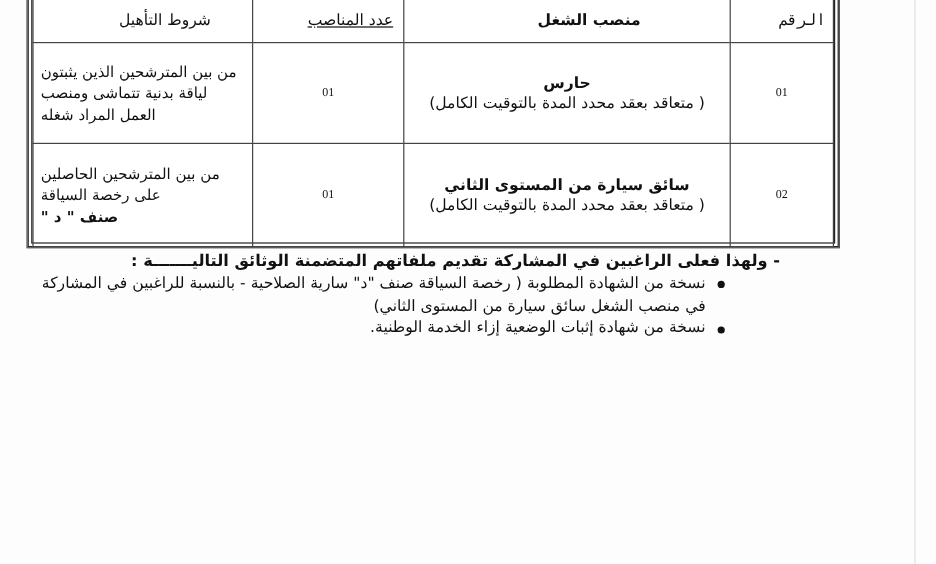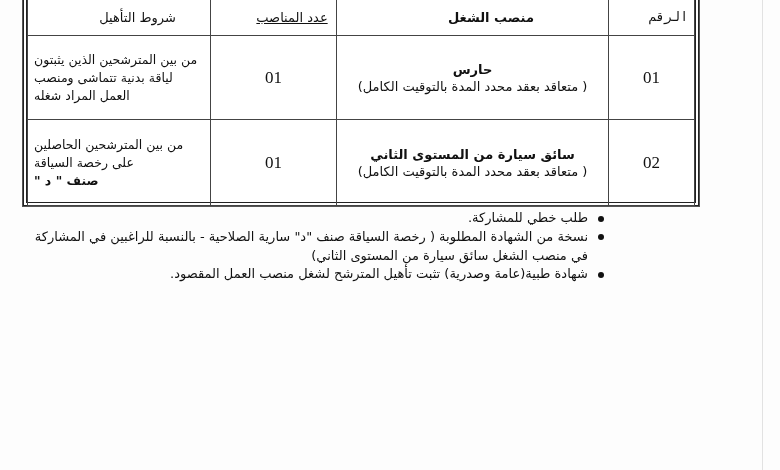--- a/index.html
+++ b/index.html
@@ -58,21 +58,21 @@
       font-weight: normal;
       height: 36px;
       font-size: 13px;
       padding-left: 43px;
     }
     th.col-num { width: 36px; font-family: Liberation Mono, monospace; }
     th.col-post { width: 222px; font-weight: bold; }
     th.col-count { width: 76px; text-decoration: underline; }
     td.num {
       font-family: "Liberation Serif", serif;
-      font-size: 17px;
+      font-size: 10px;
     }
     td.post .title {
       font-weight: bold;
       display: block;
     }
     td.qual {
       text-align: left;
       font-size: 12.5px;
       line-height: 18px;
     }
@@ -165,19 +165,19 @@
           <td class="qual">
             <span>من بين المترشحين الحاصلين على رخصة السياقة</span><br>
             <b>صنف " د "</b>
           </td>
         </tr>
       </tbody>
     </table>
   </div>
 
   <div class="body-text">
+    <p class="lead">- ولهذا فعلى الراغبين في المشاركة تقديم ملفاتهم المتضمنة الوثائق التاليـــــــة :</p>
     <ul class="docs">
-      <li>طلب خطي للمشاركة.</li>
       <li class="wrap">نسخة من الشهادة المطلوبة ( رخصة السياقة صنف "د" سارية الصلاحية - بالنسبة للراغبين في المشاركة في منصب الشغل سائق سيارة من المستوى الثاني)</li>
-      <li>شهادة طبية(عامة وصدرية) تثبت تأهيل المترشح لشغل منصب العمل المقصود.</li>
+      <li>نسخة من شهادة إثبات الوضعية إزاء الخدمة الوطنية.</li>
     </ul>
   </div>
 </div>
 
 </body></html>

